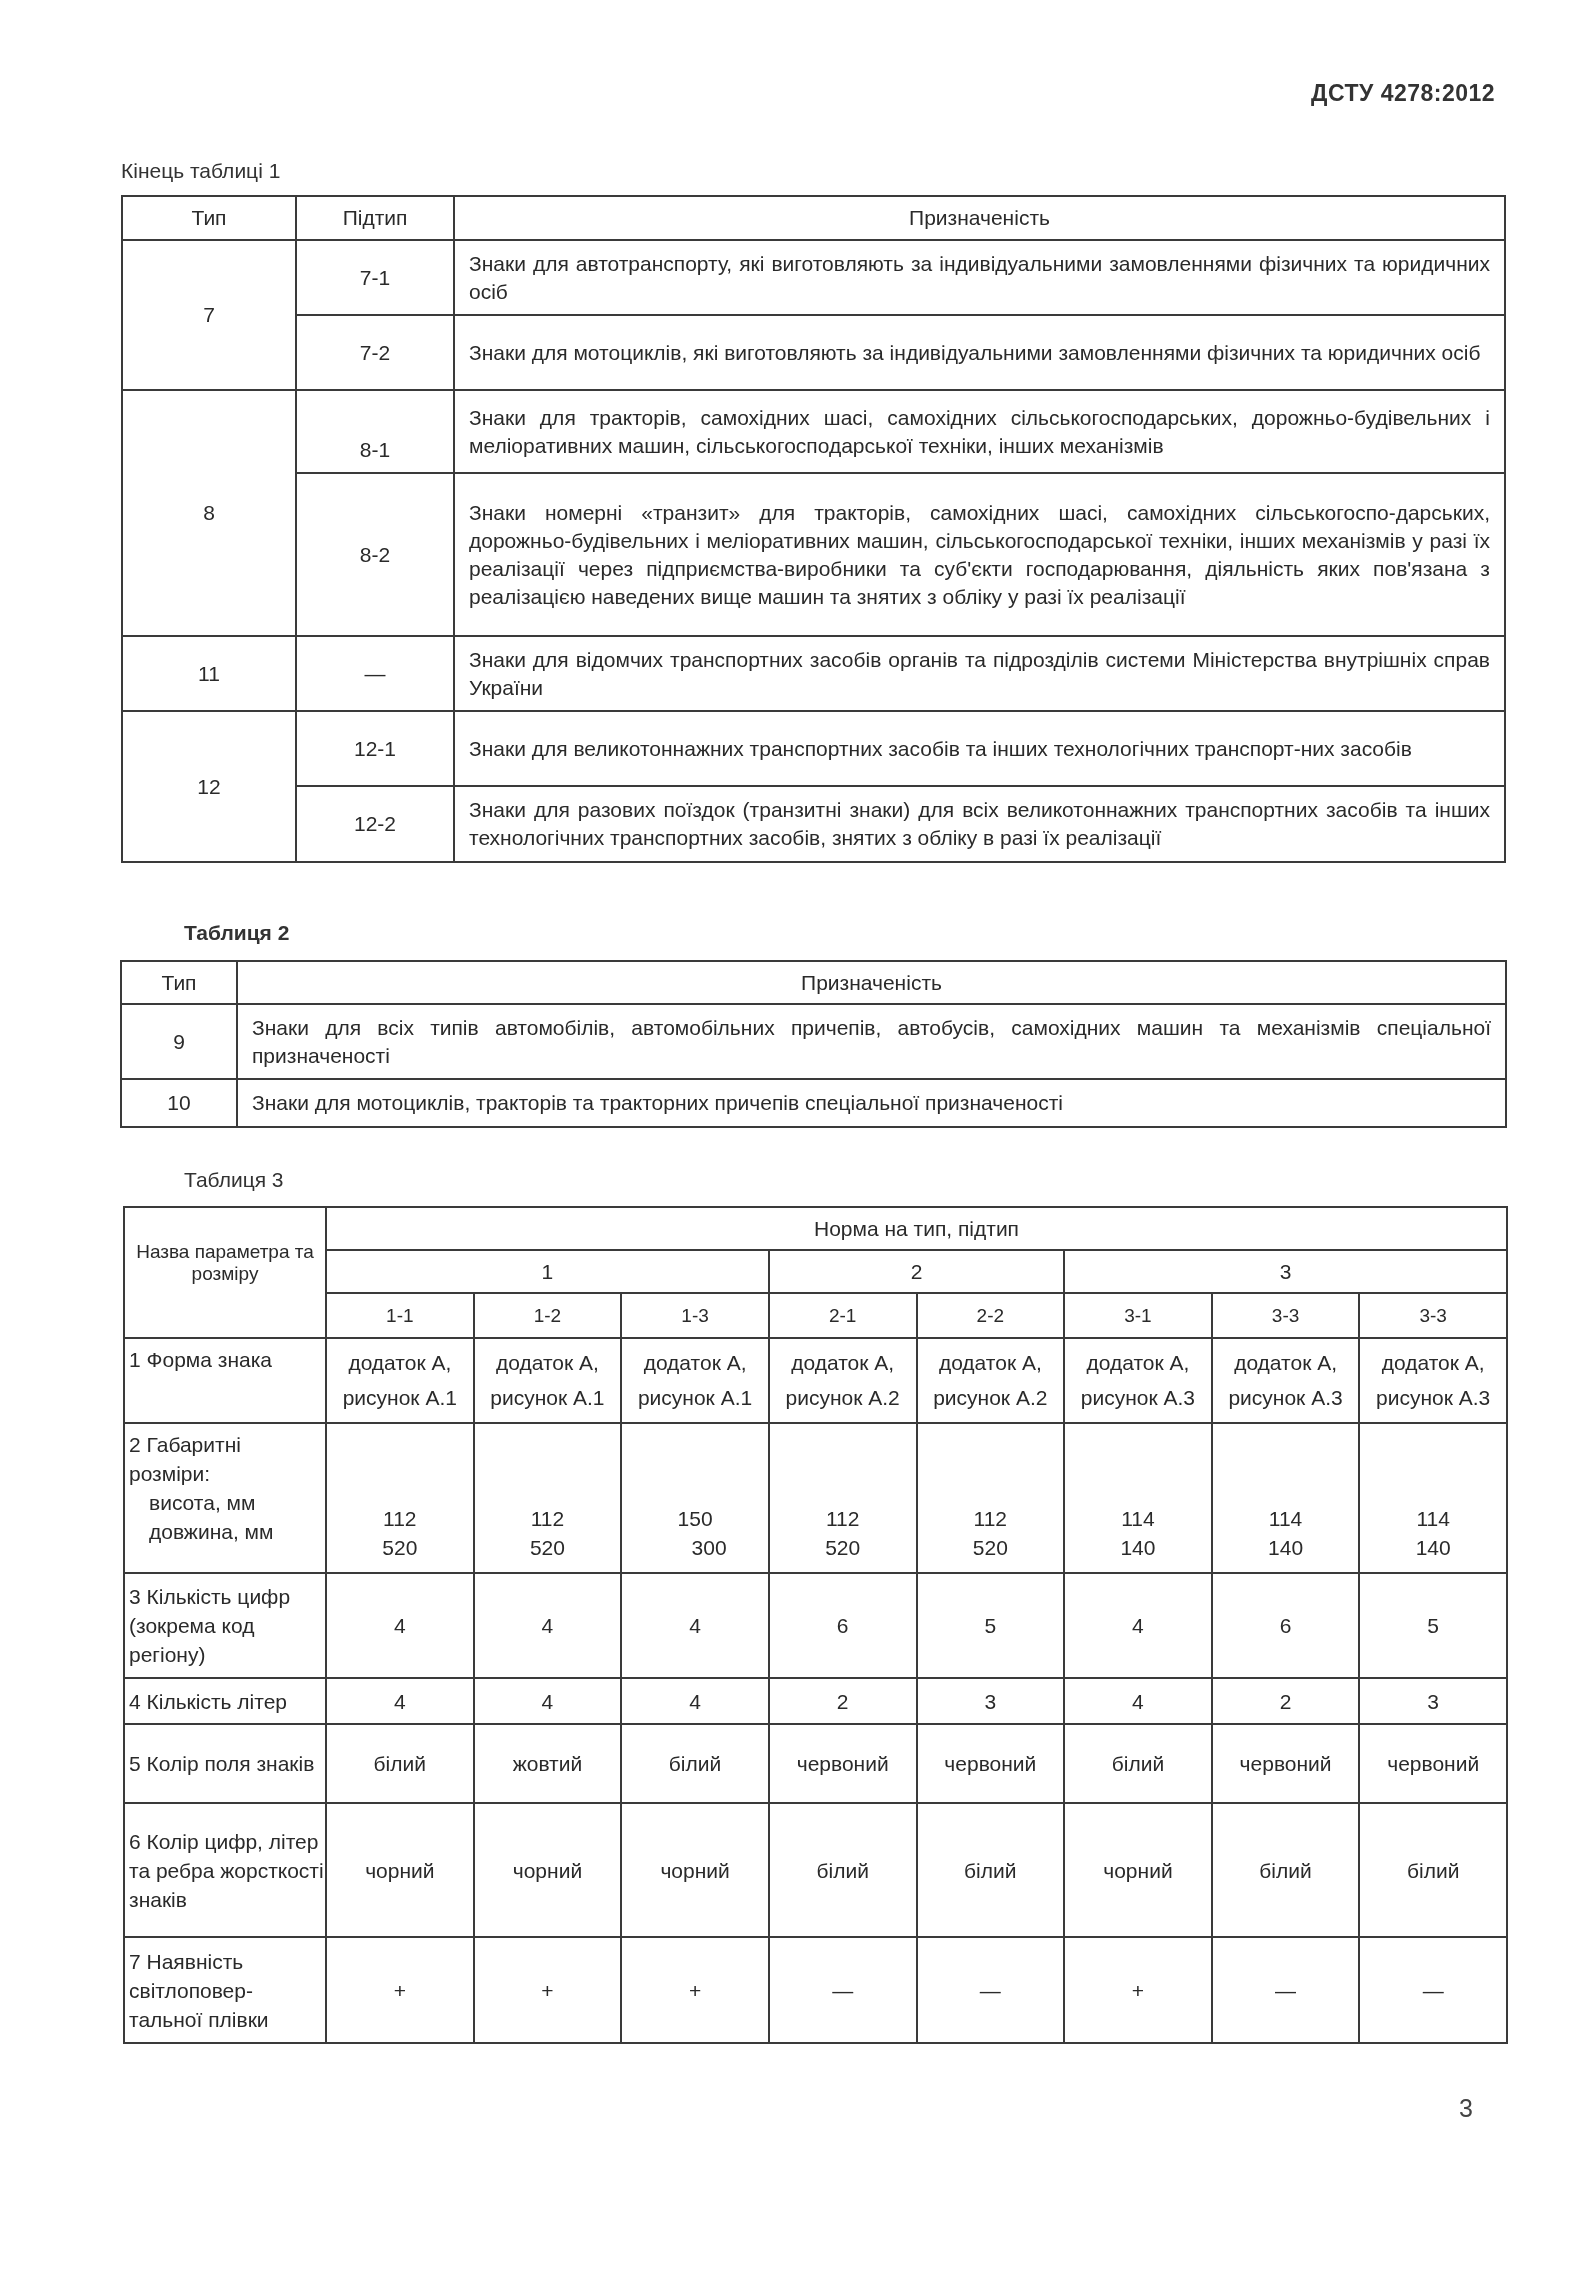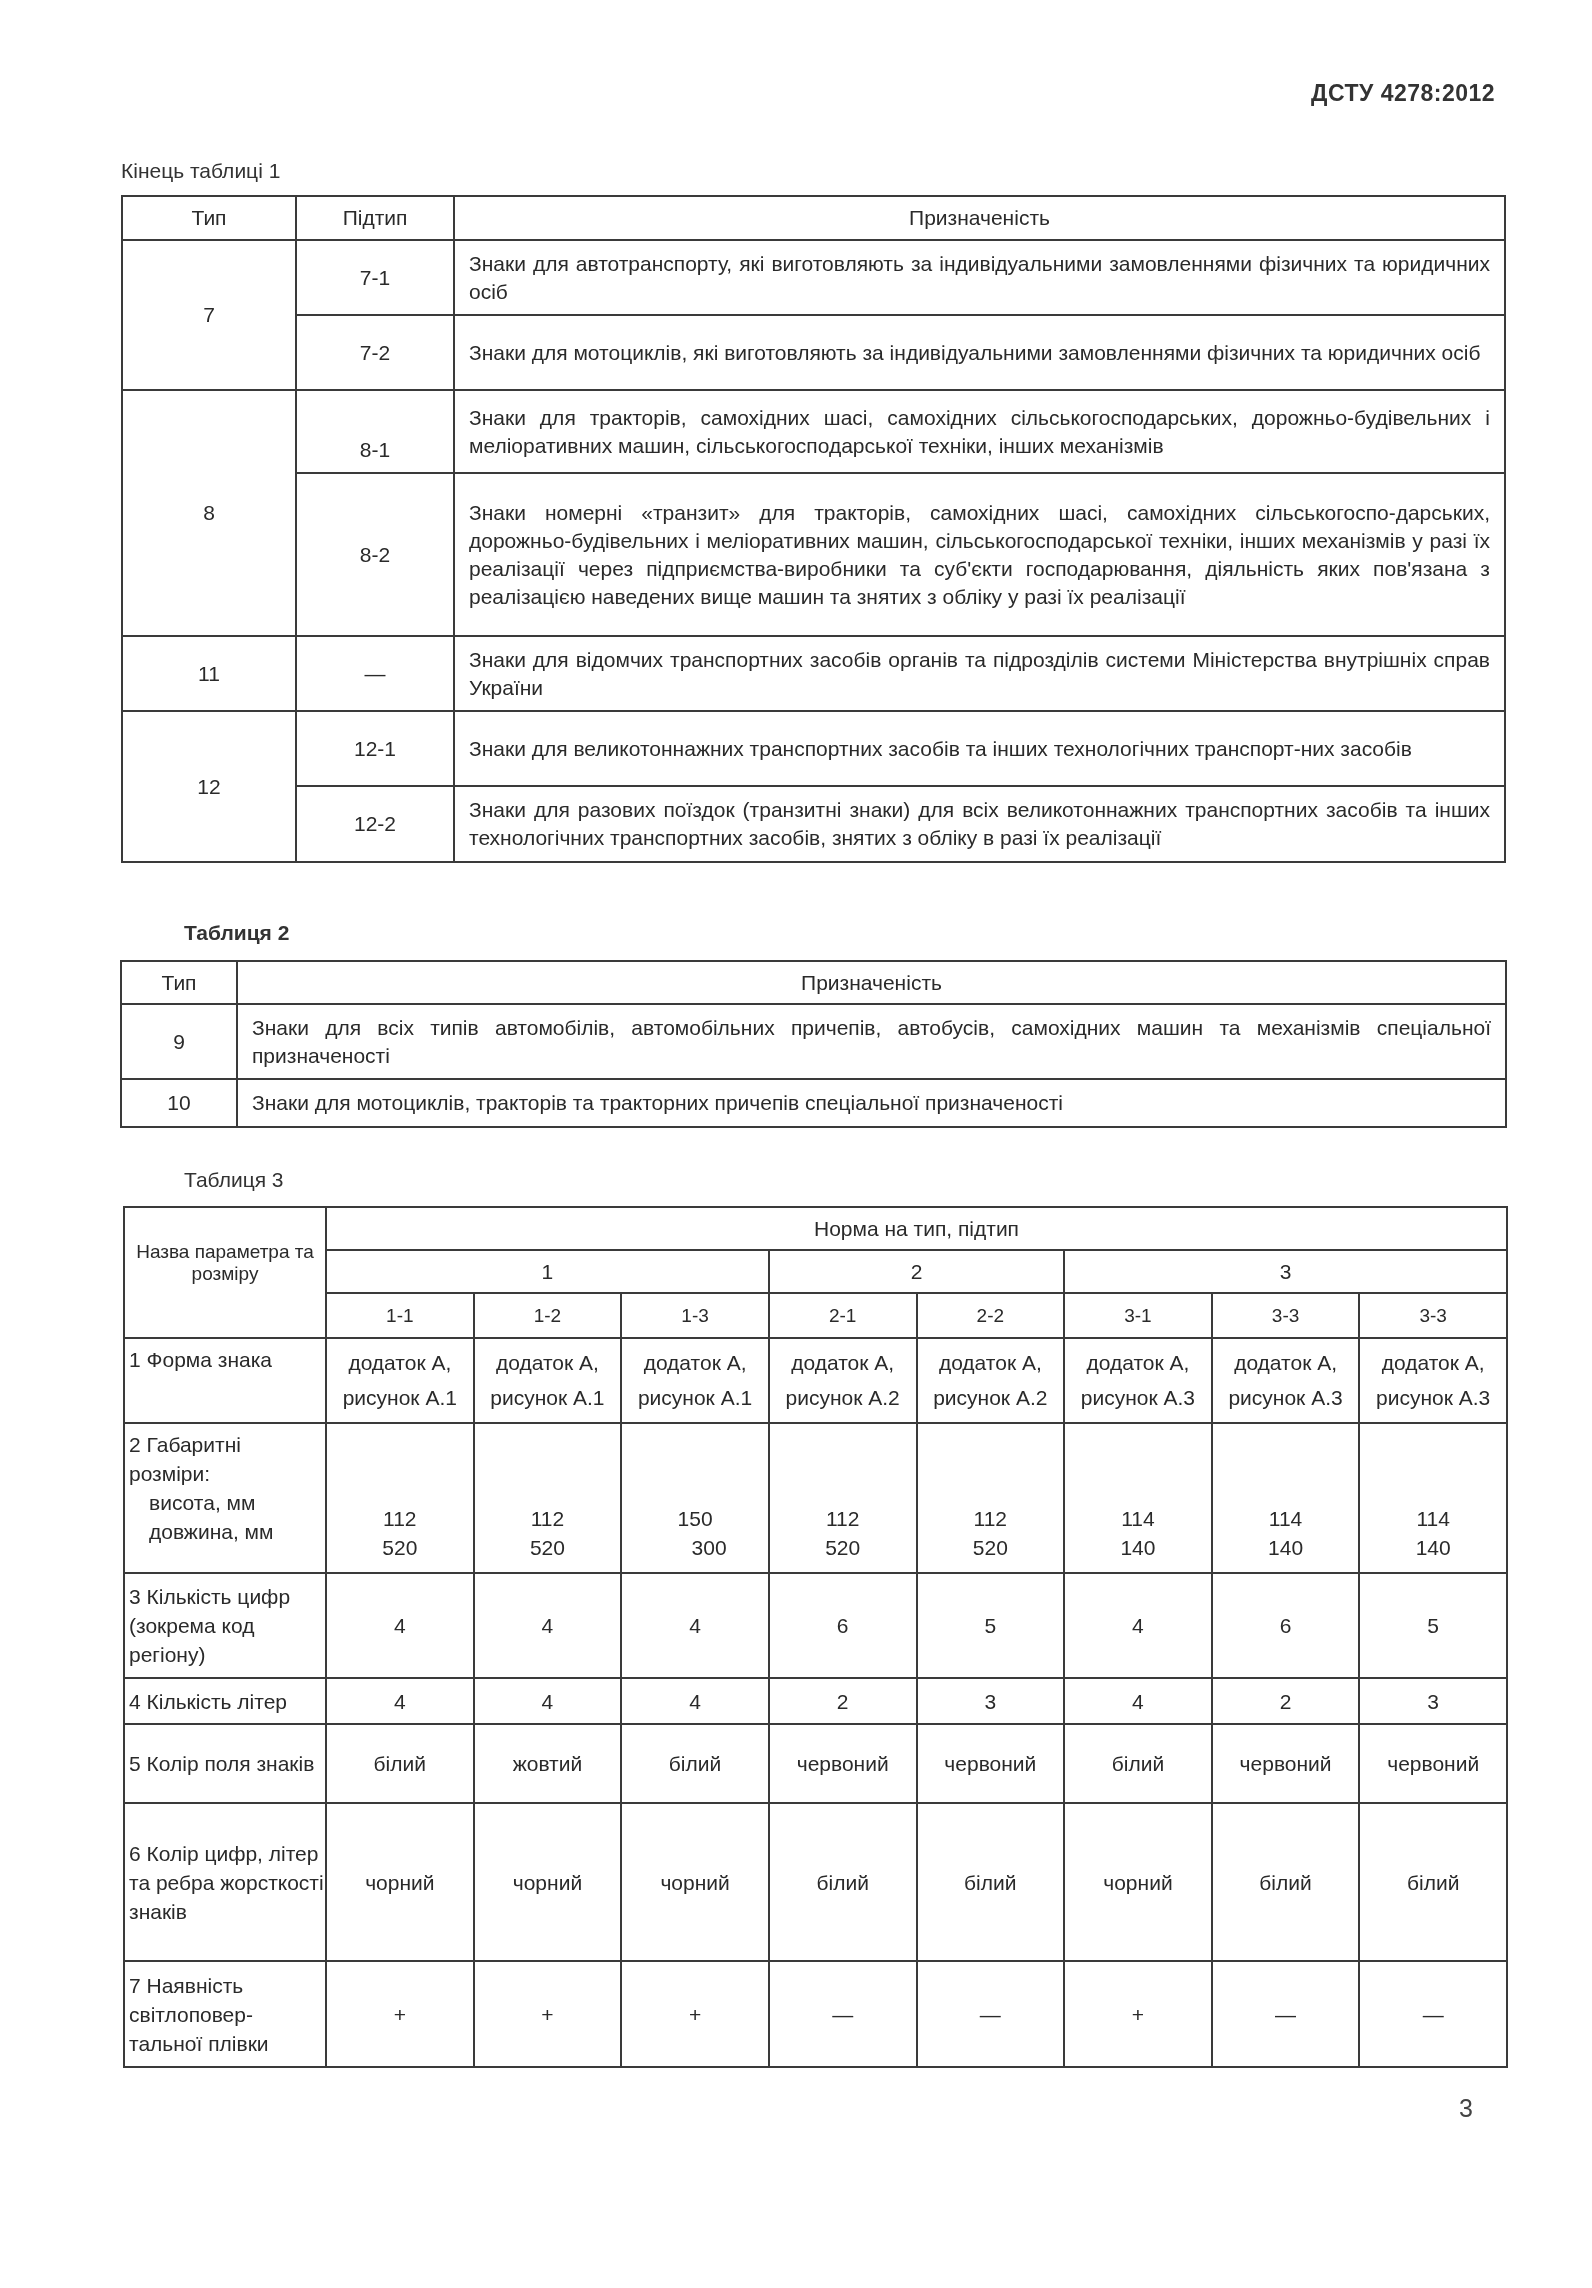--- a/index.html
+++ b/index.html
@@ -241,21 +241,21 @@
     <td class="name">5 Колір поля знаків</td>
   <td class="c">білий</td>
         <td class="c">жовтий</td>
         <td class="c">білий</td>
         <td class="c">червоний</td>
         <td class="c">червоний</td>
         <td class="c">білий</td>
         <td class="c">червоний</td>
         <td class="c">червоний</td>
       </tr>
-  <tr style="height:158px" id="t3-char">
+  <tr style="height:134px" id="t3-char">
     <td class="name">6 Колір цифр, літер та ребра жорсткості знаків</td>
   <td class="c">чорний</td>
         <td class="c">чорний</td>
         <td class="c">чорний</td>
         <td class="c">білий</td>
         <td class="c">білий</td>
         <td class="c">чорний</td>
         <td class="c">білий</td>
         <td class="c">білий</td>
       </tr>

